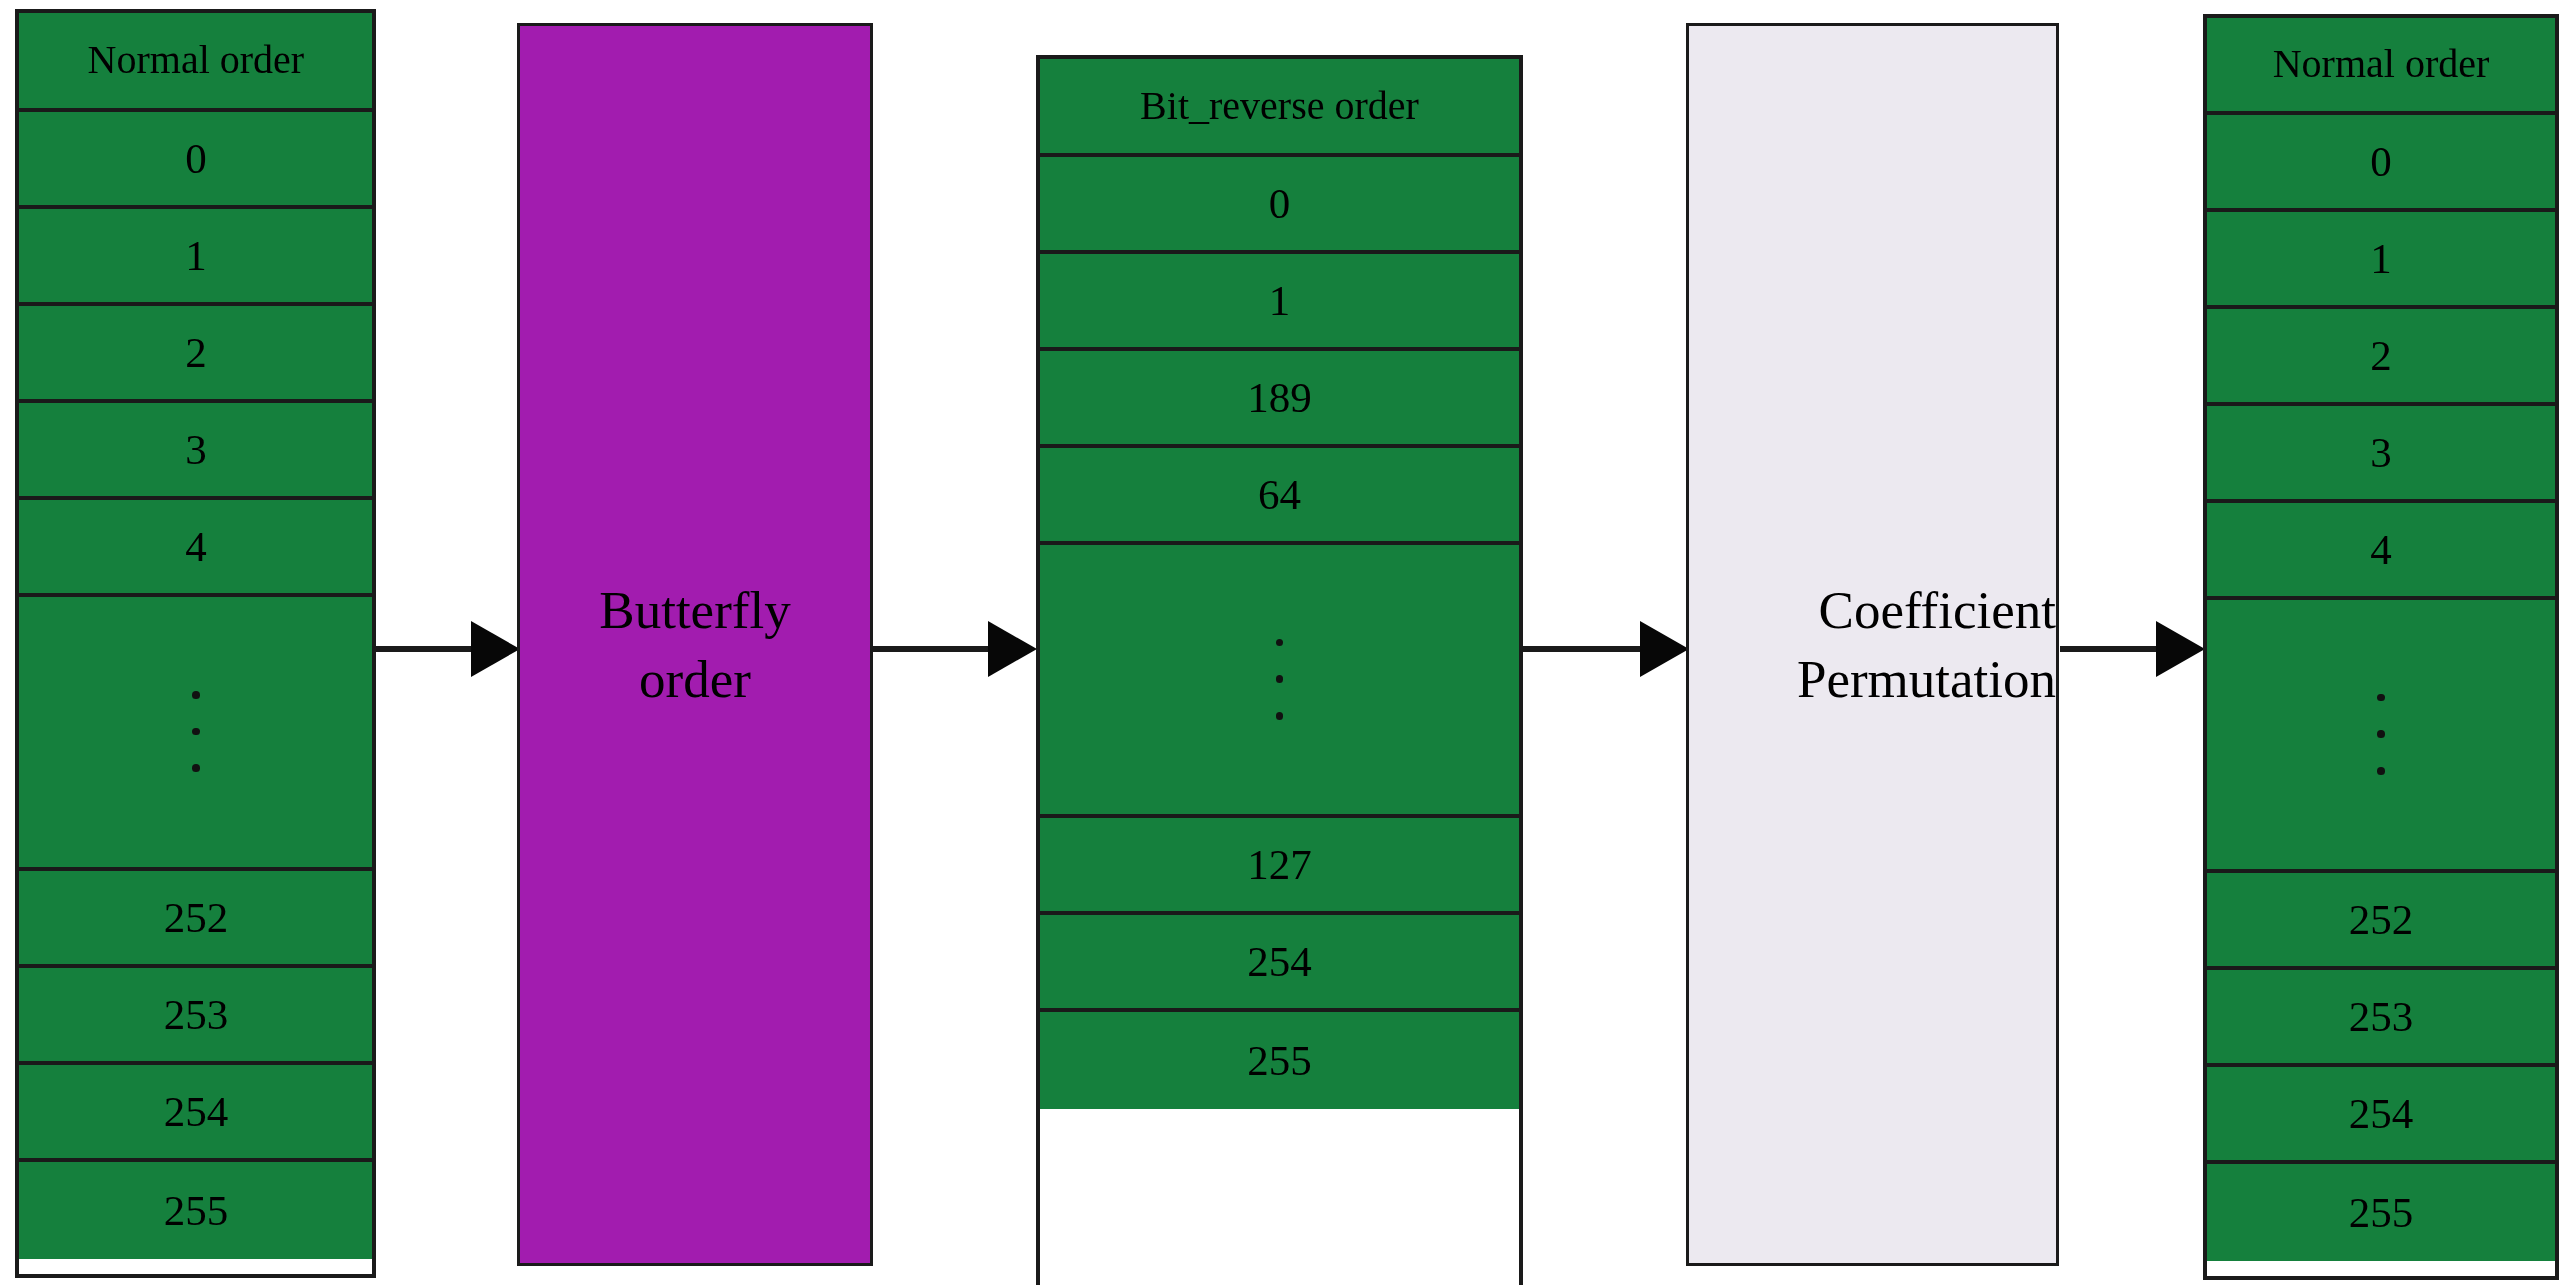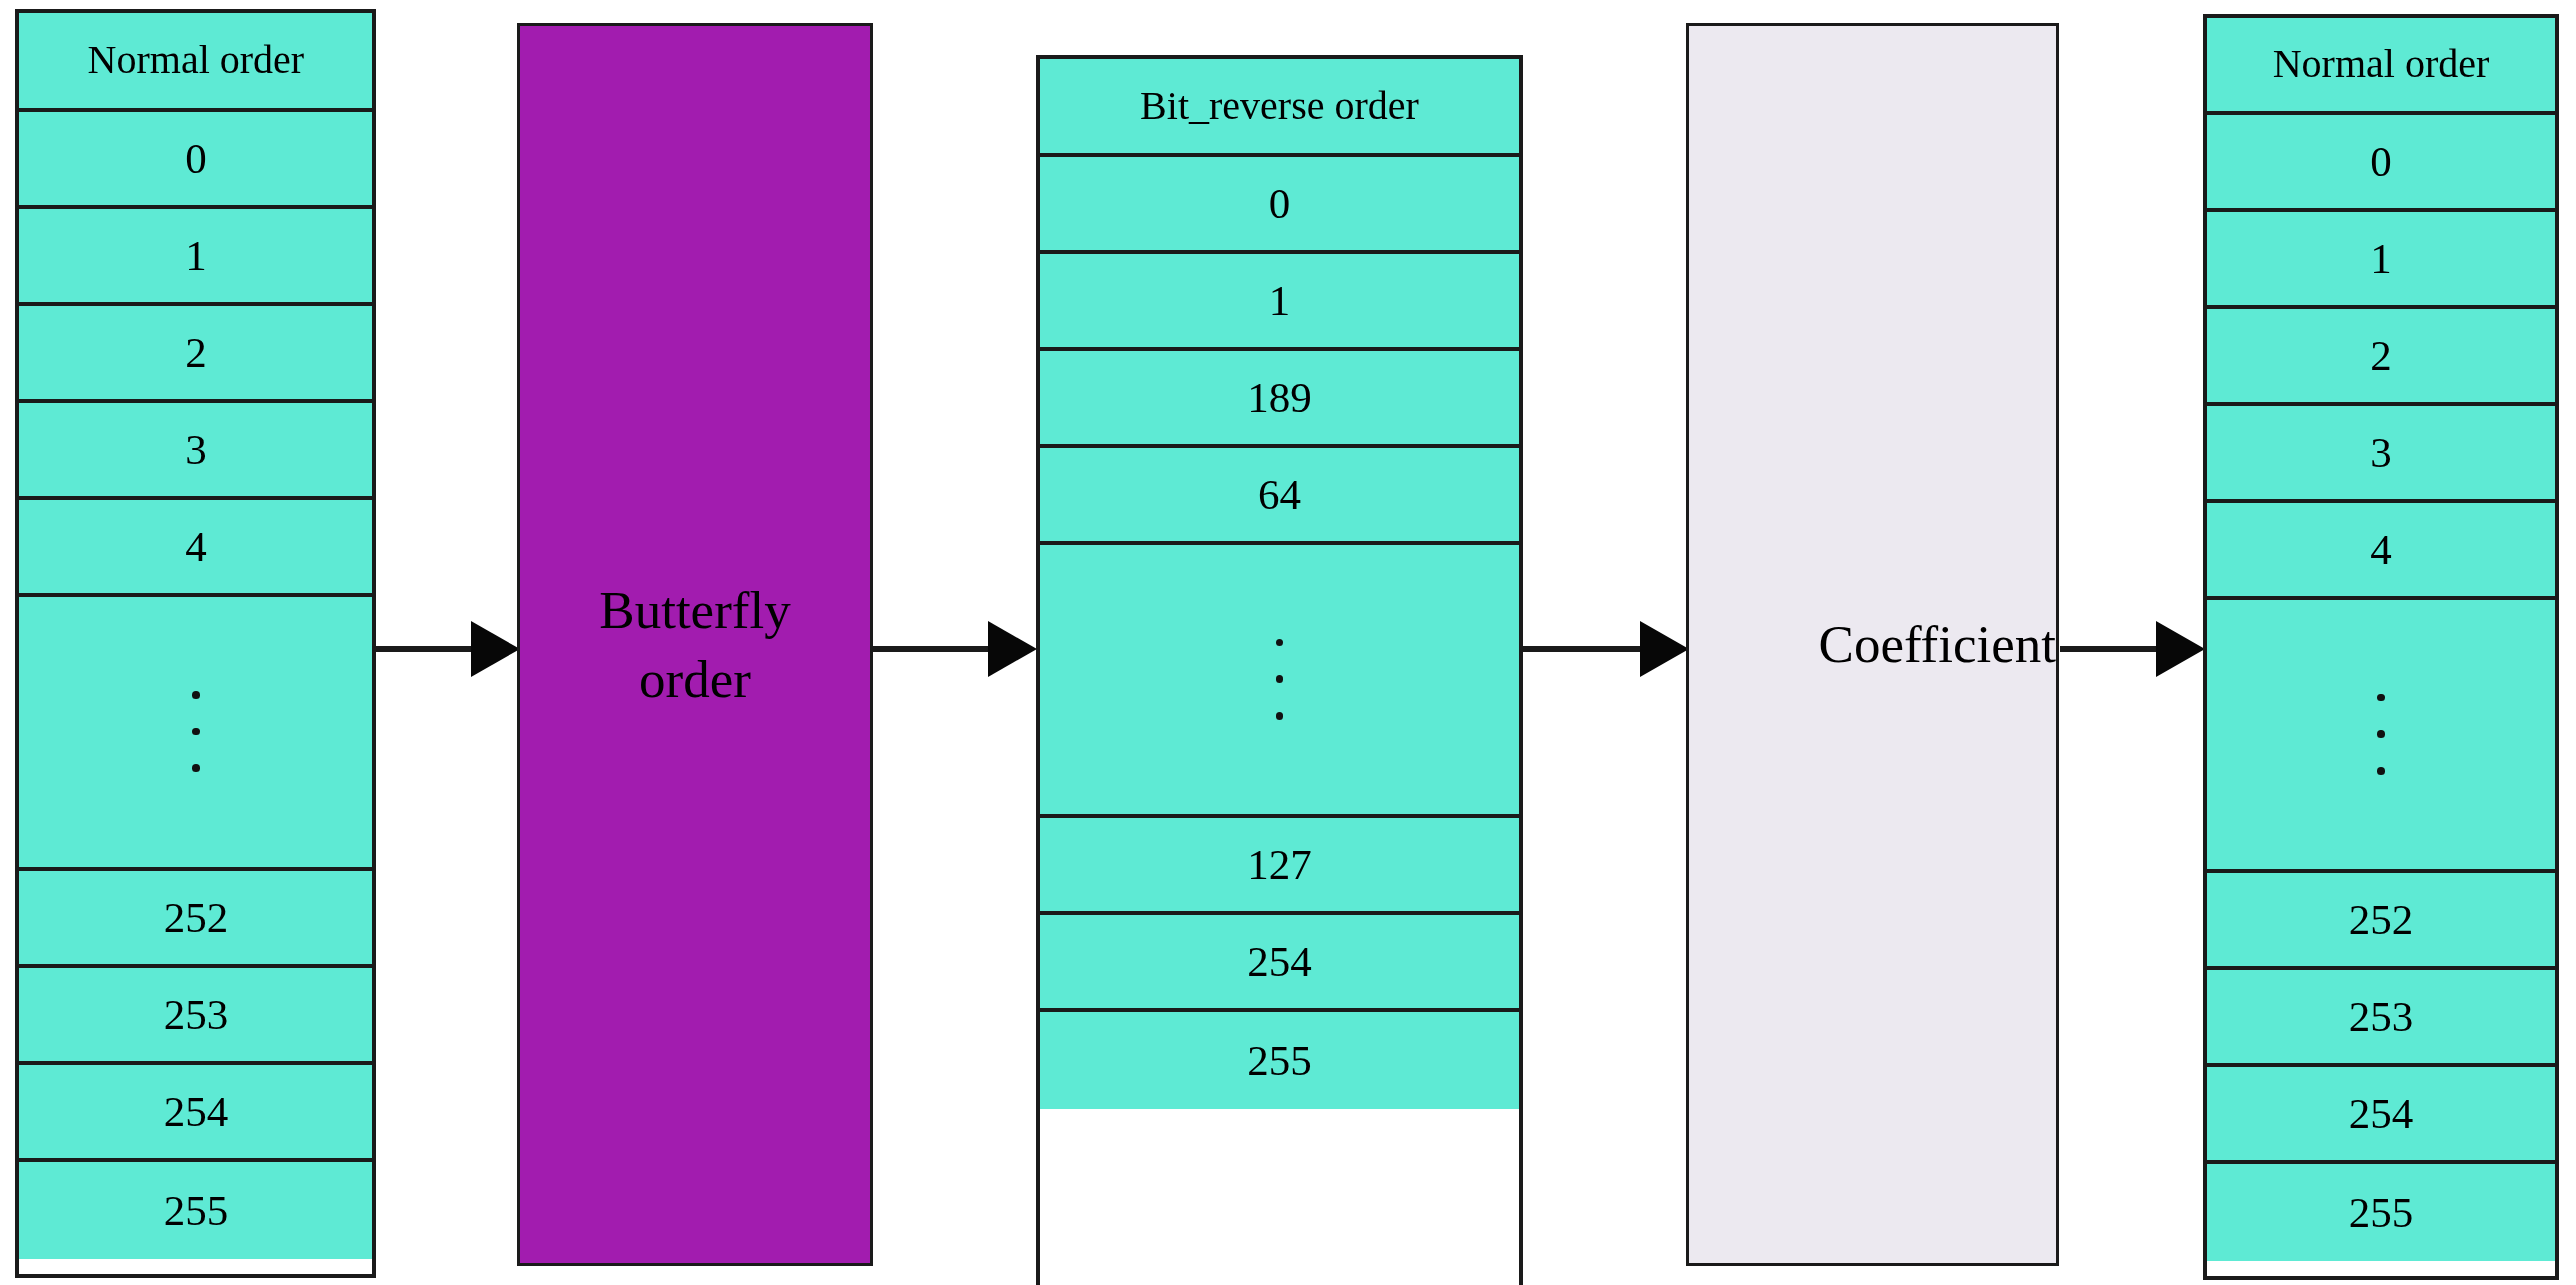--- a/index.html
+++ b/index.html
@@ -25,21 +25,21 @@
     display: flex;
     flex-direction: column;
   }
   .cell {
     box-sizing: border-box;
     border-bottom: 4.3px solid #1a1a1a;
     display: flex;
     align-items: center;
     justify-content: center;
     line-height: 1;
-    background: #5eead4;
+    background: #15803d;
   }
   .cell:last-child {
     border-bottom: none;
   }
   .cell.header {
     font-size: 40px;
   }
   .cell.value {
     font-size: 43px;
   }
@@ -185,20 +185,21 @@
   <div class="cell value">255</div>
 </div>
 
 <div class="arrow" id="arrow-3">
   <span class="shaft"></span>
   <span class="head"></span>
 </div>
 
 <div class="procbox" id="proc-permutation">
   <div>Coefficient</div>
+  <div>Permutation</div>
 </div>
 
 <div class="arrow" id="arrow-4">
   <span class="shaft"></span>
   <span class="head"></span>
 </div>
 
 <div class="table" id="table-normal-out">
   <div class="cell header">Normal order</div>
   <div class="cell value">0</div>

